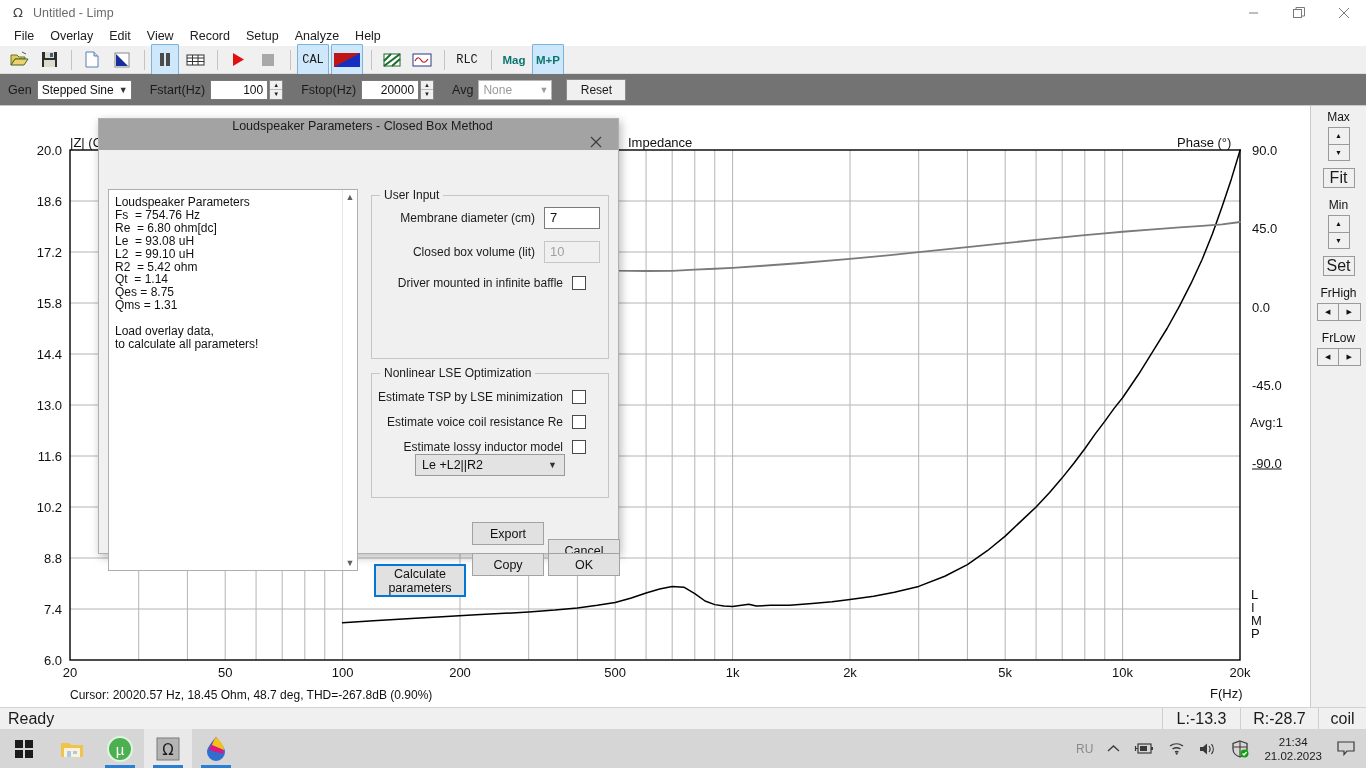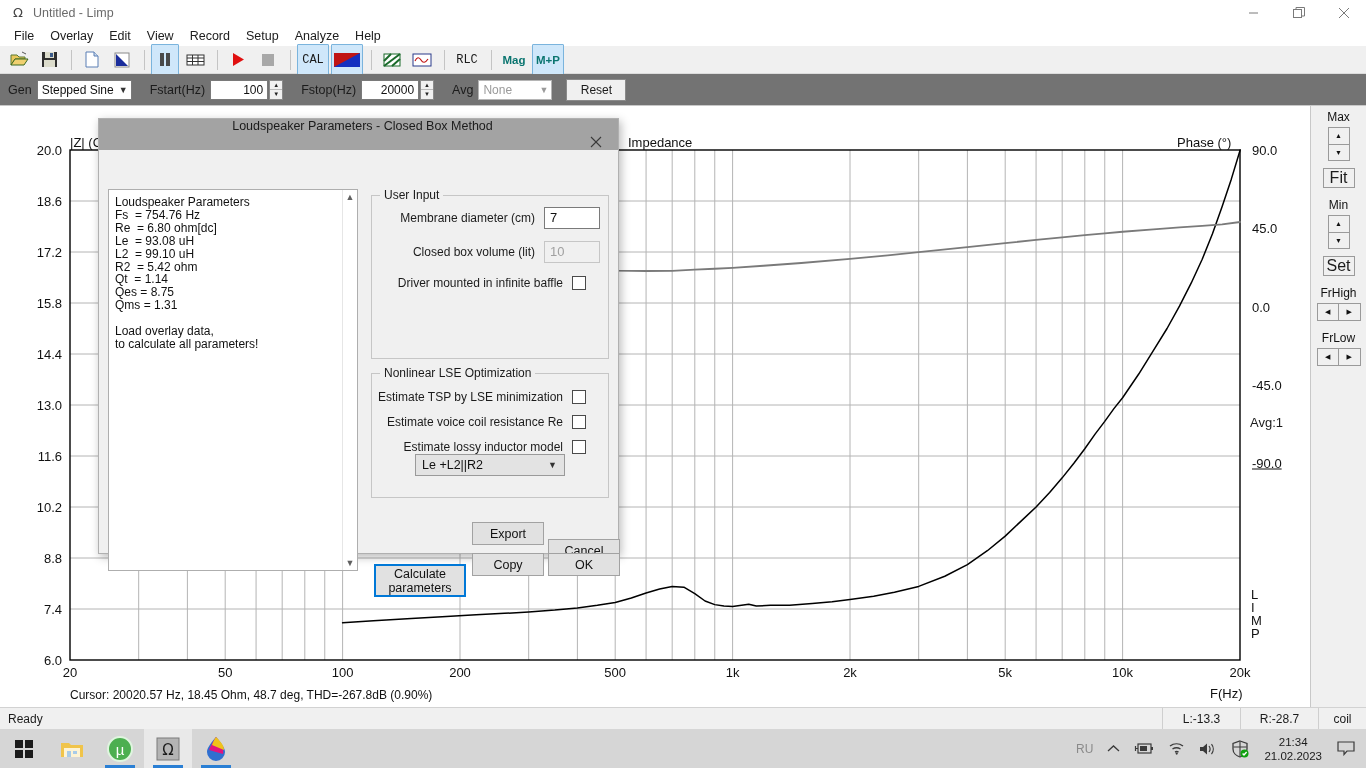--- a/index.html
+++ b/index.html
@@ -154,21 +154,21 @@
   .sp-hspin div{
     flex:1; background:#f0f0f0; border:1px solid #9a9a9a;
     display:flex; align-items:center; justify-content:center; font-size:7px; color:#111;
   }
   .sp-hspin div + div{ border-left:none; }
 
   
   .statusbar{
     position:absolute; left:0; top:707px; width:1366px; height:22px;
     background:#f0f0f0; border-top:1px solid #d2d2d2;
-    display:flex; align-items:center; font-size:12px; color:#1b1b1b;
+    display:flex; align-items:center; font-size:16px; color:#1b1b1b;
   }
   .sb-ready{ padding-left:8px; flex:1; }
   .sb-cell{
     width:78px; text-align:center; border-left:1px solid #cfcfcf;
     height:22px; line-height:22px;
   }
   .sb-cell.small{ width:48px; }
 
   
   .taskbar{

